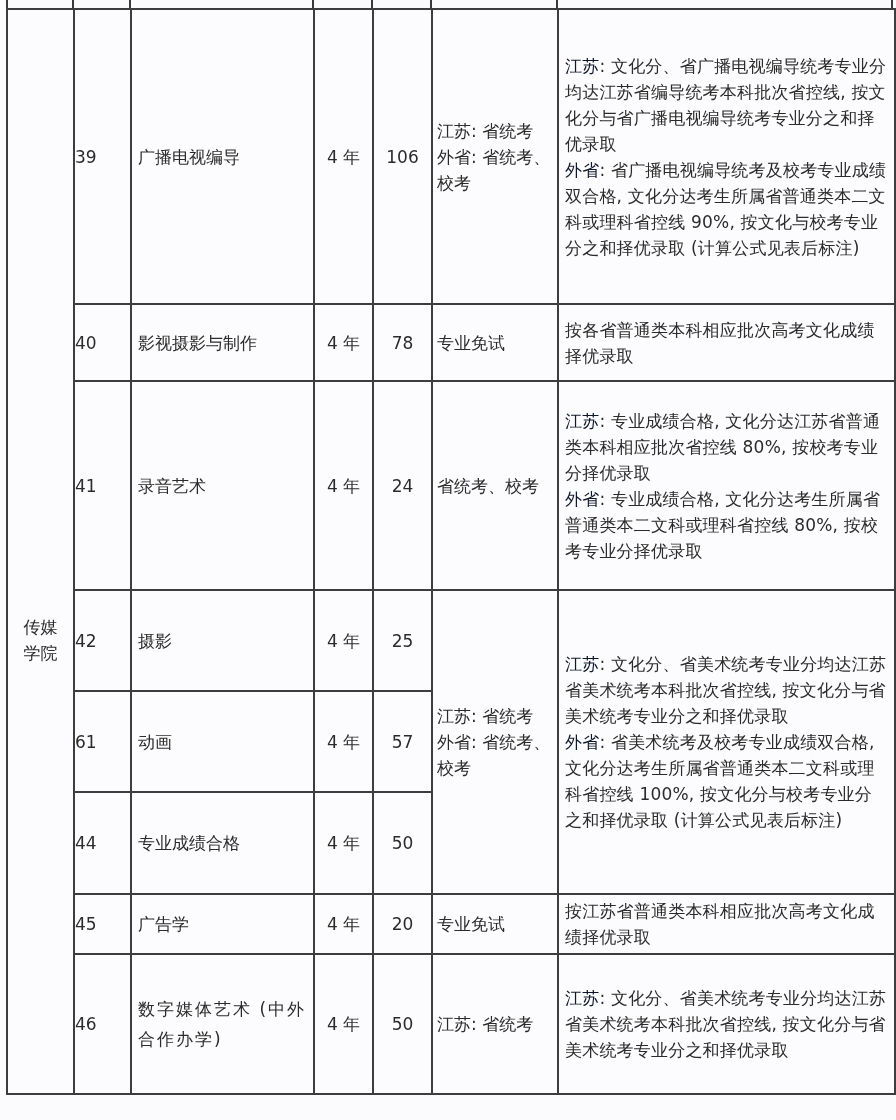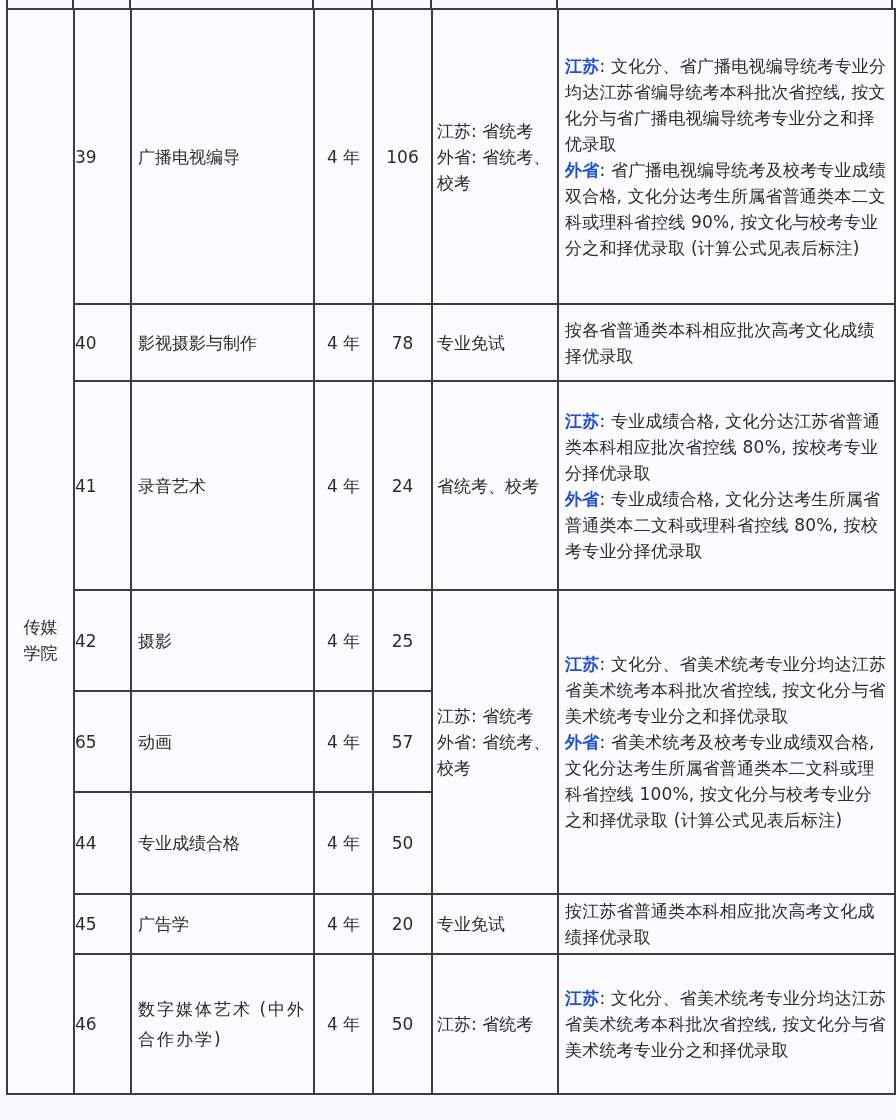--- a/index.html
+++ b/index.html
@@ -64,21 +64,21 @@
     td.years { text-align: center; }
     td.quota { text-align: center; }
     td.exam { padding-left: 4px !important; padding-right: 0 !important; line-height: 29px; }
     td.rule {
       padding-left: 6px !important;
       padding-right: 6px !important;
       line-height: 32px;
       font-size: 16.5px;
       letter-spacing: 0.2px;
     }
-    .rule .label { font-weight: bold; color: #1d4ed8; }
+    .rule .label { font-weight: normal; color: #0f172a; }
     .nowrap { white-space: nowrap; text-align: right; }
   </style>
 </head>
 <body>
 
 <div class="page">
 
   <div class="top-strip">
     <span class="tick" style="left:0px"></span>
     <span class="tick" style="left:66px"></span>
@@ -161,21 +161,21 @@
           <span class="block nowrap">外省: 省统考、</span>
           <span class="block nowrap">校考</span>
         </td>
         <td class="rule" rowspan="3">
           <span class="label">江苏</span><span>: 文化分、省美术统考专业分均达江苏省美术统考本科批次省控线, 按文化分与省美术统考专业分之和择优录取</span><br>
           <span class="label">外省</span><span>: 省美术统考及校考专业成绩双合格, 文化分达考生所属省普通类本二文科或理科省控线 100%, 按文化分与校考专业分之和择优录取 (计算公式见表后标注)</span>
         </td>
       </tr>
 
       <tr style="height:101px">
-        <td class="seq">65</td>
+        <td class="seq">61</td>
         <td class="major">动画</td>
         <td class="years">4 年</td>
         <td class="quota">57</td>
       </tr>
 
       <tr style="height:102px">
         <td class="seq">44</td>
         <td class="major">专业成绩合格</td>
         <td class="years">4 年</td>
         <td class="quota">50</td>

